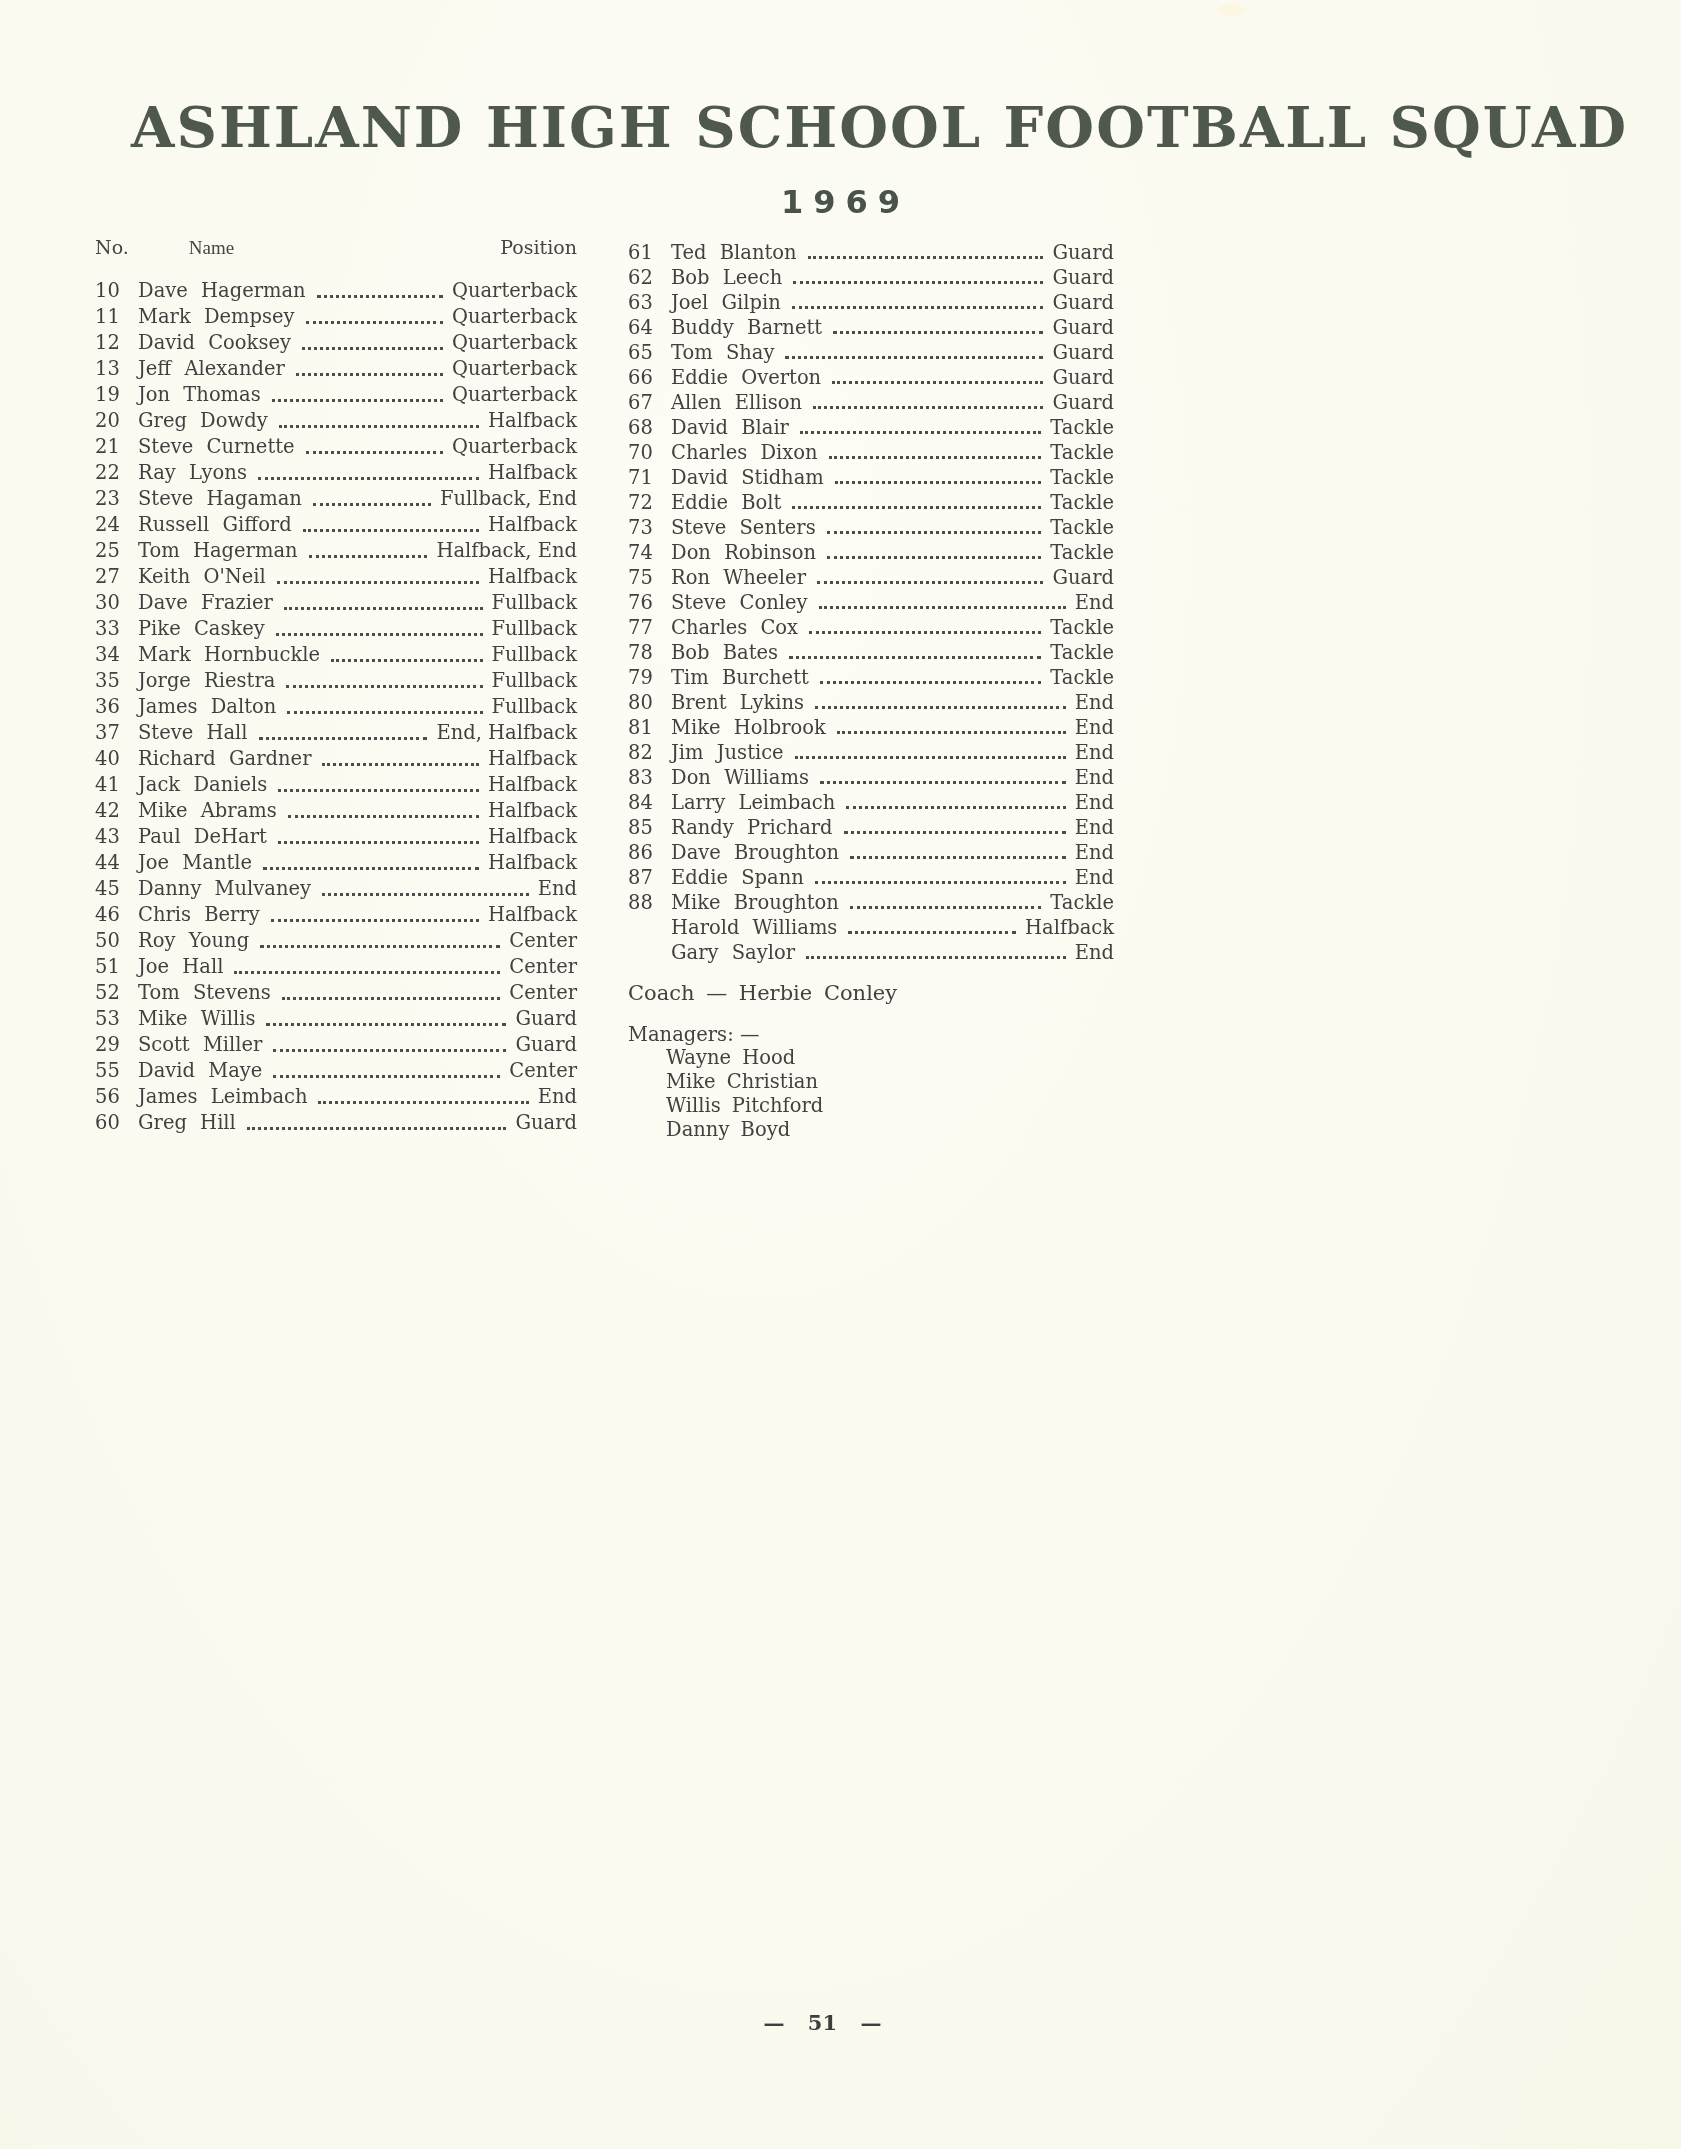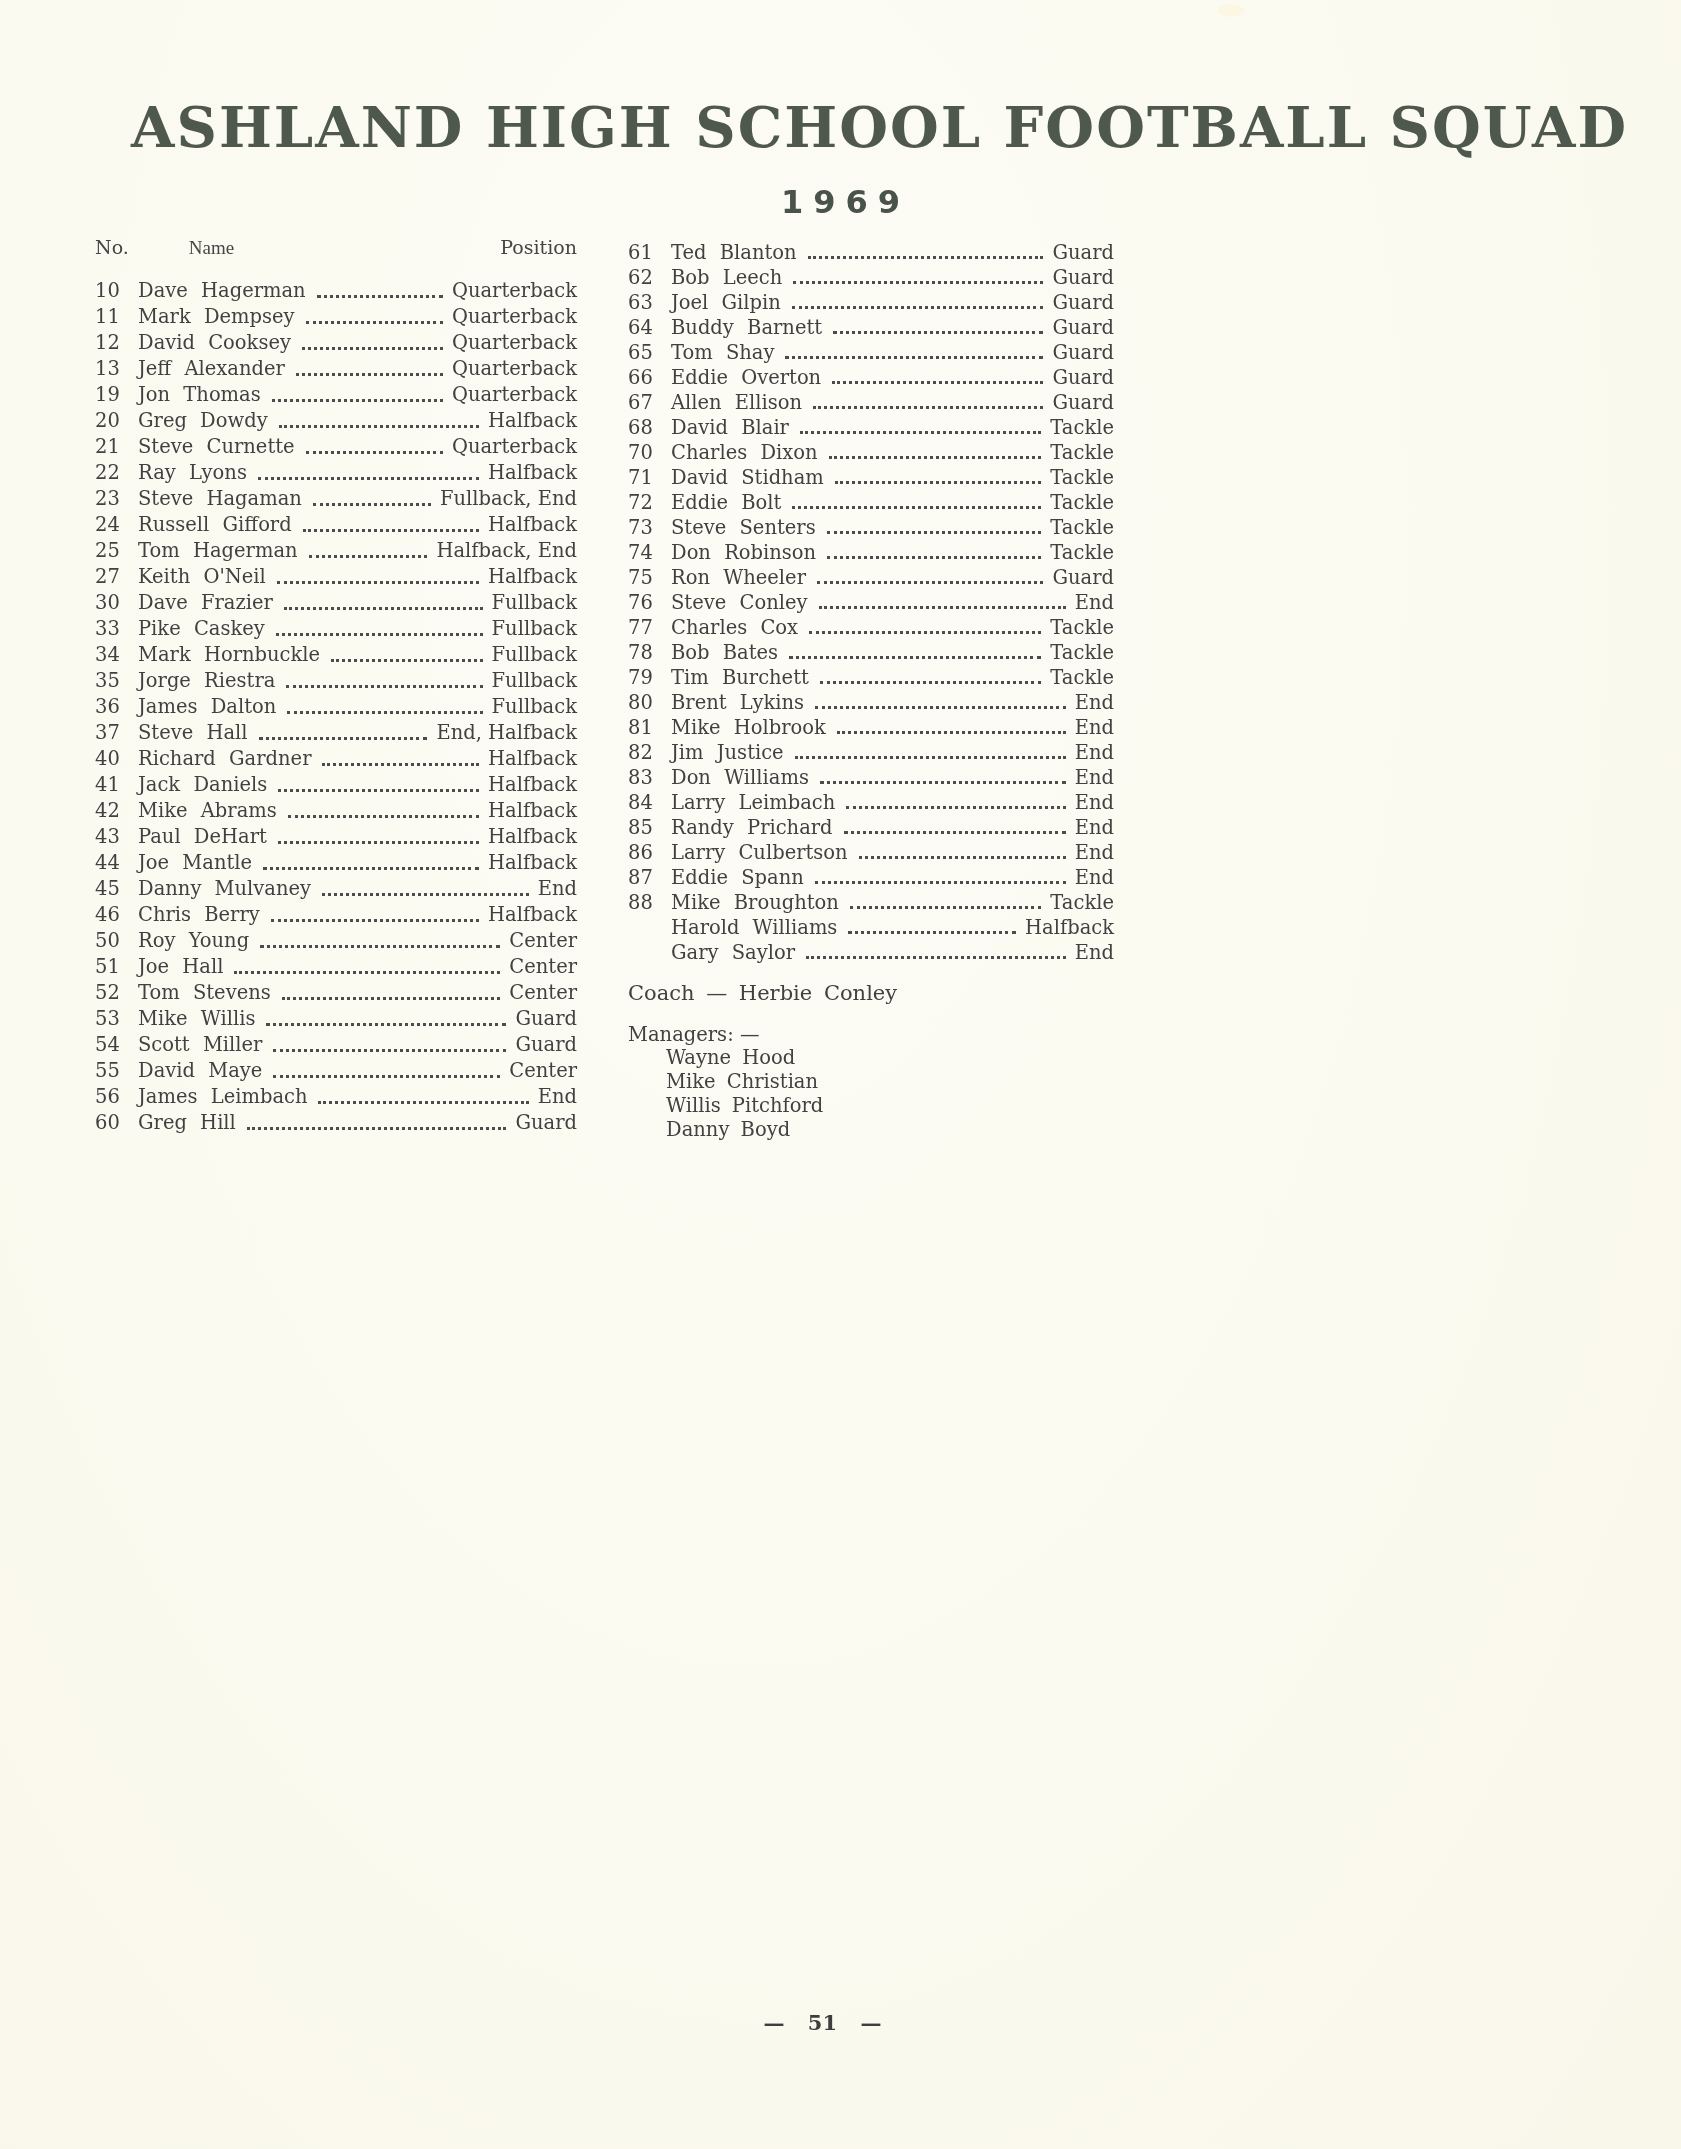--- a/index.html
+++ b/index.html
@@ -281,21 +281,21 @@
           <span class="leader"></span>
           <span class="pos">Center</span>
         </div>
         <div class="row">
           <span class="no">53</span>
           <span class="name">Mike Willis</span>
           <span class="leader"></span>
           <span class="pos">Guard</span>
         </div>
         <div class="row">
-          <span class="no">54</span>
+          <span class="no">29</span>
           <span class="name">Scott Miller</span>
           <span class="leader"></span>
           <span class="pos">Guard</span>
         </div>
         <div class="row">
           <span class="no">55</span>
           <span class="name">David Maye</span>
           <span class="leader"></span>
           <span class="pos">Center</span>
         </div>
@@ -455,21 +455,21 @@
           <span class="pos">End</span>
         </div>
         <div class="row">
           <span class="no">85</span>
           <span class="name">Randy Prichard</span>
           <span class="leader"></span>
           <span class="pos">End</span>
         </div>
         <div class="row">
           <span class="no">86</span>
-          <span class="name">Larry Culbertson</span>
+          <span class="name">Dave Broughton</span>
           <span class="leader"></span>
           <span class="pos">End</span>
         </div>
         <div class="row">
           <span class="no">87</span>
           <span class="name">Eddie Spann</span>
           <span class="leader"></span>
           <span class="pos">End</span>
         </div>
         <div class="row">

